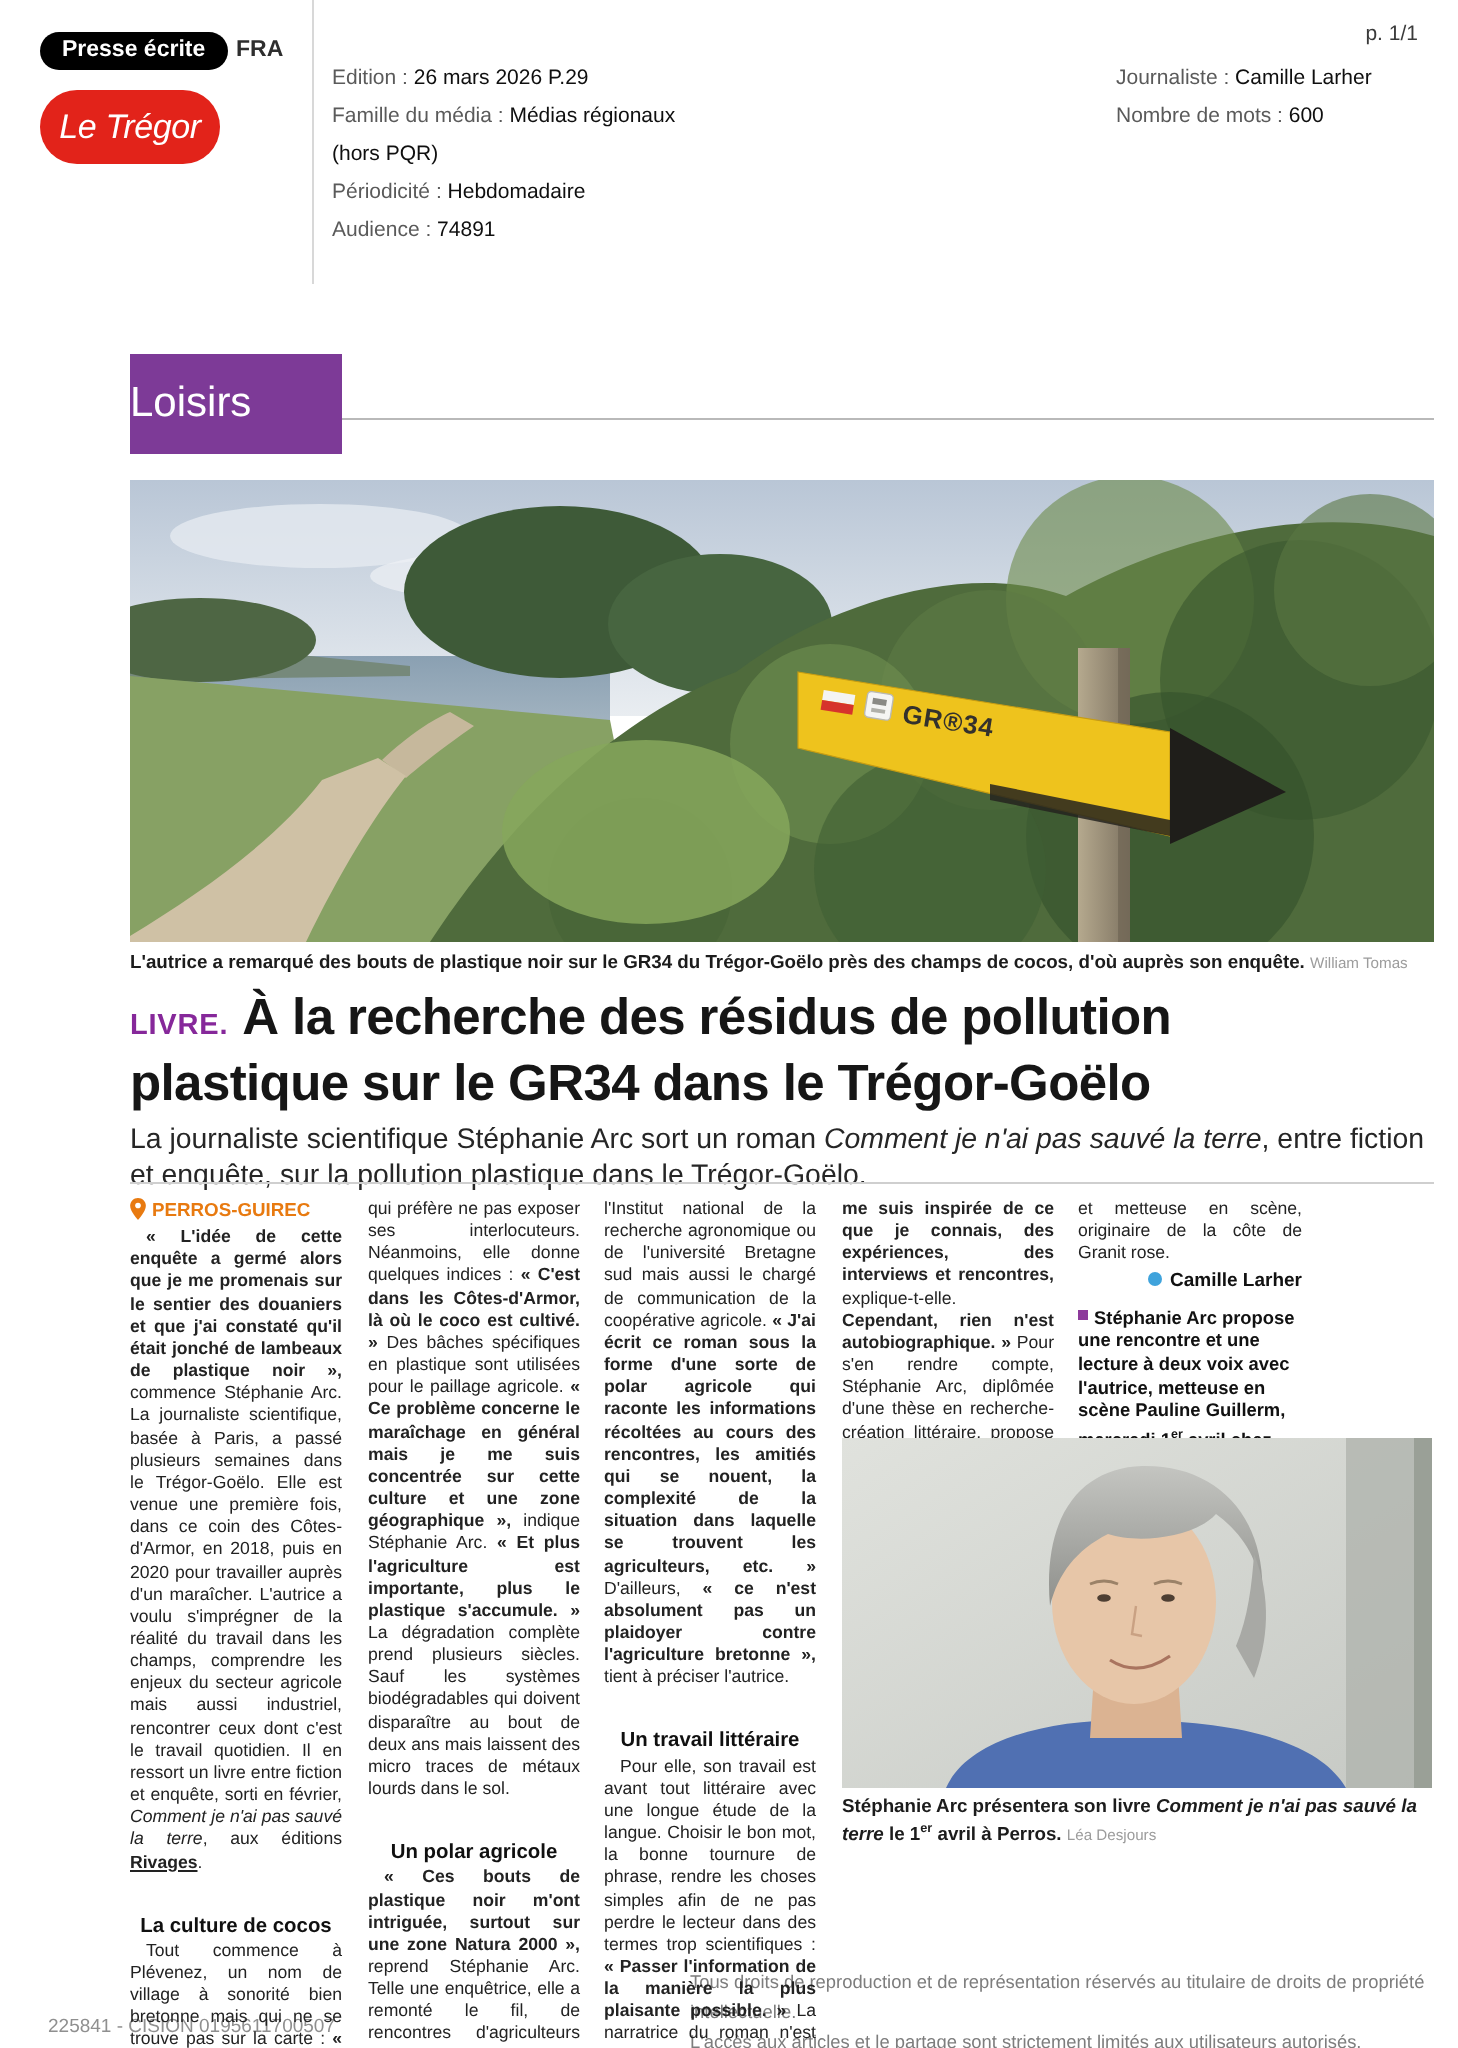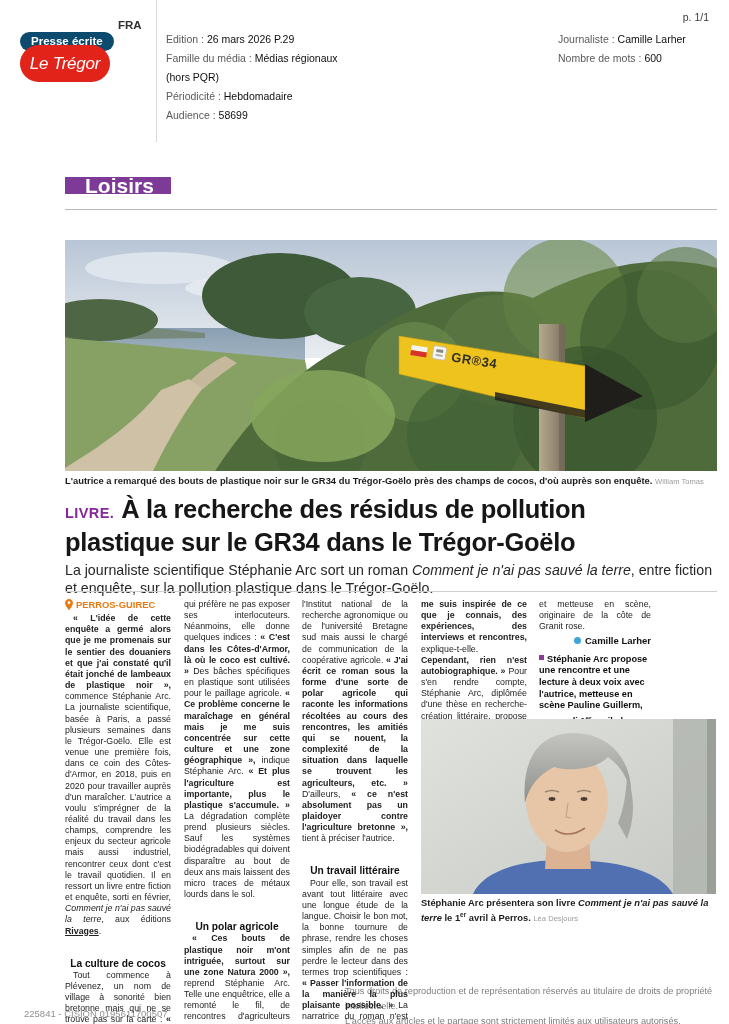--- a/index.html
+++ b/index.html
@@ -1,37 +1,37 @@
 <!DOCTYPE html>
 <html lang="fr"><head>
 <meta charset="utf-8">
 <style>
   html,body{margin:0;padding:0;background:#ffffff;}
   .page{position:relative;width:729px;height:1024px;background:#fff;overflow:hidden;
         font-family:"Liberation Sans","DejaVu Sans",sans-serif;color:#1f1f1f;}
   .abs{position:absolute;}
 
   
-  .badge{left:20px;top:32px;background:#0c4a6e;color:#fff;font-size:11.5px;font-weight:bold;
+  .badge{left:20px;top:16px;background:#000000;color:#fff;font-size:11.5px;font-weight:bold;
          padding:3px 11px 4px;border-radius:10px;}
   .fra{left:118px;top:19px;font-size:11.5px;font-weight:bold;color:#2e2e2e;}
   .logo{left:20px;top:45px;width:90px;height:37px;background:#e2231a;border-radius:19px;
         color:#fff;font-weight:normal;font-style:italic;font-size:17px;display:flex;
         align-items:center;justify-content:center;letter-spacing:-.2px;}
   .vline{left:156px;top:0;width:1px;height:142px;background:#d8d8d8;}
   .meta{font-size:10.5px;line-height:19px;color:#5a5a5a;}
   .meta .v{color:#0f0f0f;font-weight:normal;}
   .meta-left{left:166px;top:30px;width:260px;}
   .meta-right{left:558px;top:30px;width:165px;}
   .pageind{right:20px;top:11px;font-size:10.5px;color:#3a3a3a;}
 
   
   .section-rule{left:65px;top:209px;width:652px;height:1px;background:#b9b9b9;}
-  .section-banner{left:65px;top:177px;width:106px;height:17px;background:#7d3a97;color:#fff;
-        font-size:21px;font-weight:bold;display:flex;align-items:center;padding-left:20px;
+  .section-banner{left:65px;top:177px;width:106px;height:50px;background:#7d3a97;color:#fff;
+        font-size:21px;font-weight:normal;display:flex;align-items:center;padding-left:0;
         box-sizing:border-box;}
 
   
   .main-photo{left:65px;top:240px;width:652px;height:231px;}
   .caption{font-size:9.4px;font-weight:bold;color:#1c1c1c;line-height:11.5px;}
   .main-caption{left:65px;top:475px;width:652px;}
   .credit{font-weight:normal;font-size:7.6px;color:#9c9c9c;}
   .portrait{left:421px;top:719px;width:295px;height:175px;z-index:3;}
   .portrait-caption{left:421px;top:897px;width:295px;z-index:3;font-style:normal;}
 
@@ -76,21 +76,21 @@
   <div class="abs fra">FRA</div>
   <div class="abs logo">Le Trégor</div>
   <div class="abs vline"></div>
   <div class="abs pageind">p. 1/1</div>
 
   <div class="abs meta meta-left">
     <div><span>Edition :</span> <span class="v">26 mars 2026 P.29</span></div>
     <div><span>Famille du média :</span> <span class="v">Médias régionaux</span></div>
     <div><span class="v">(hors PQR)</span></div>
     <div><span>Périodicité :</span> <span class="v">Hebdomadaire</span></div>
-    <div><span>Audience :</span> <span class="v">58699</span></div>
+    <div><span>Audience :</span> <span class="v">74891</span></div>
   </div>
   <div class="abs meta meta-right">
     <div><span>Journaliste :</span> <span class="v">Camille Larher</span></div>
     <div><span>Nombre de mots :</span> <span class="v">600</span></div>
   </div>
 
   <div class="abs section-rule"></div>
   <div class="abs section-banner">Loisirs</div>
 
   <svg class="abs main-photo" viewBox="0 0 652 231" preserveAspectRatio="none">

